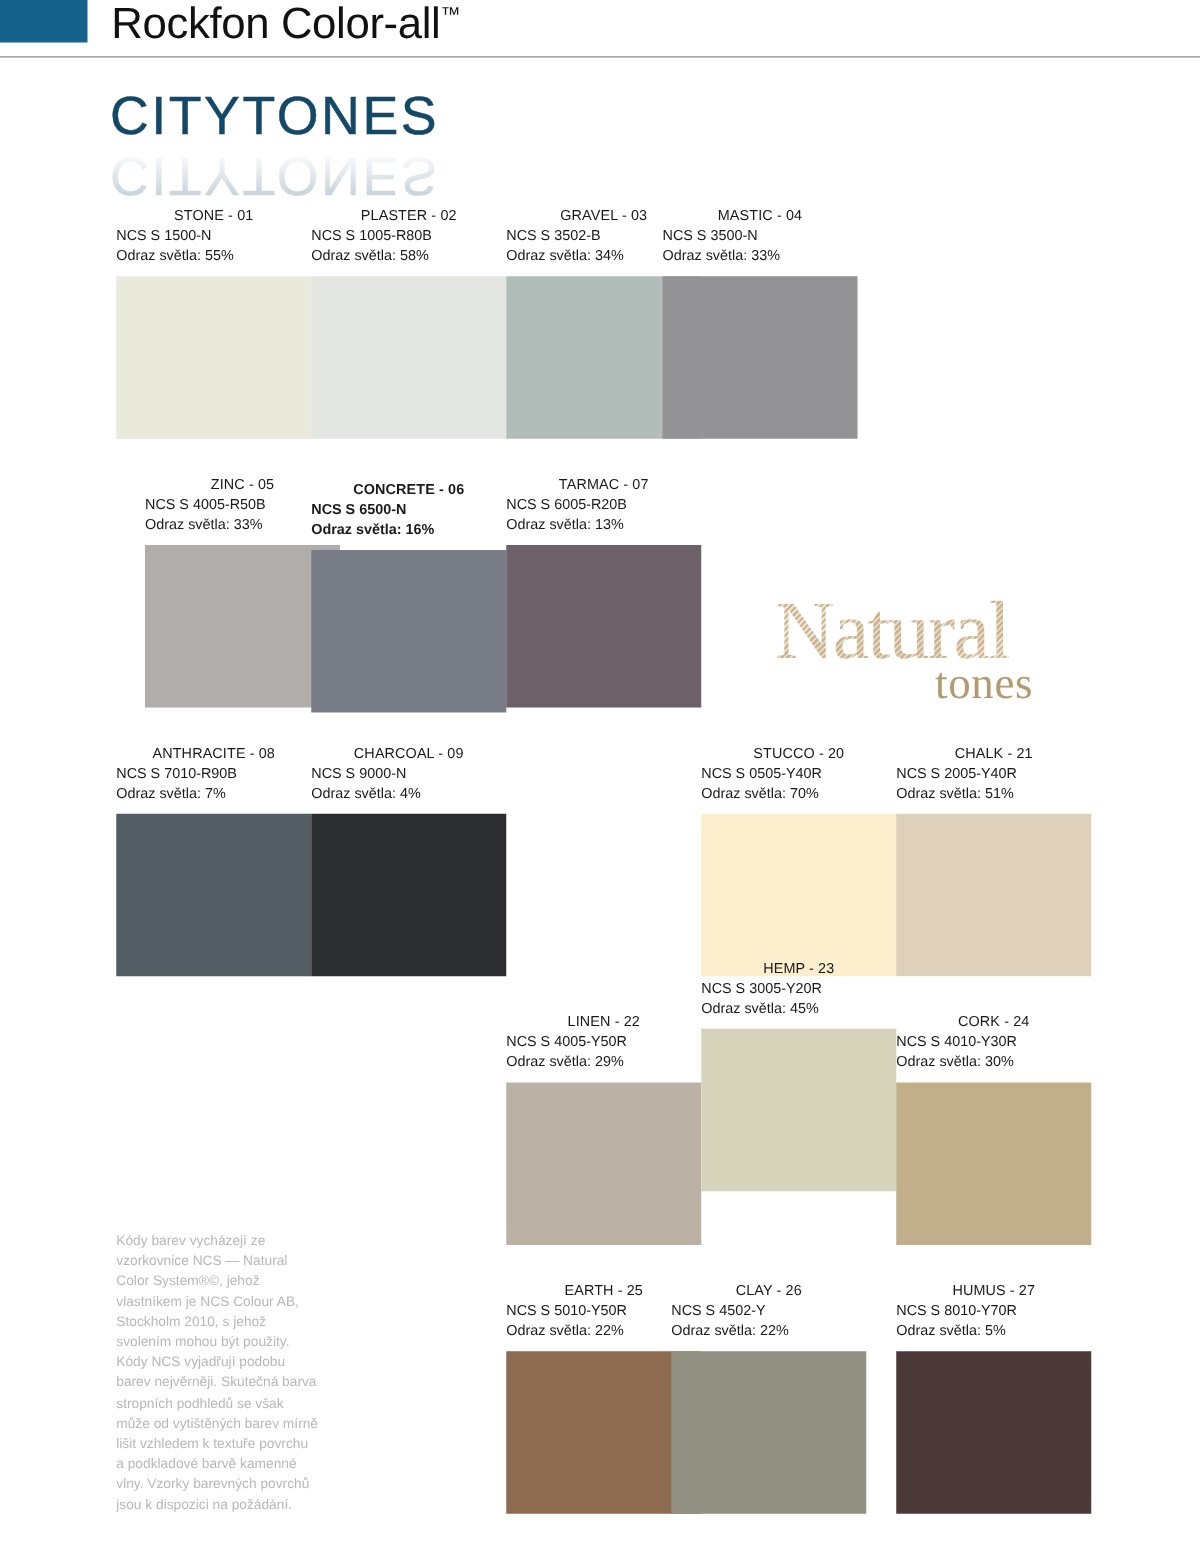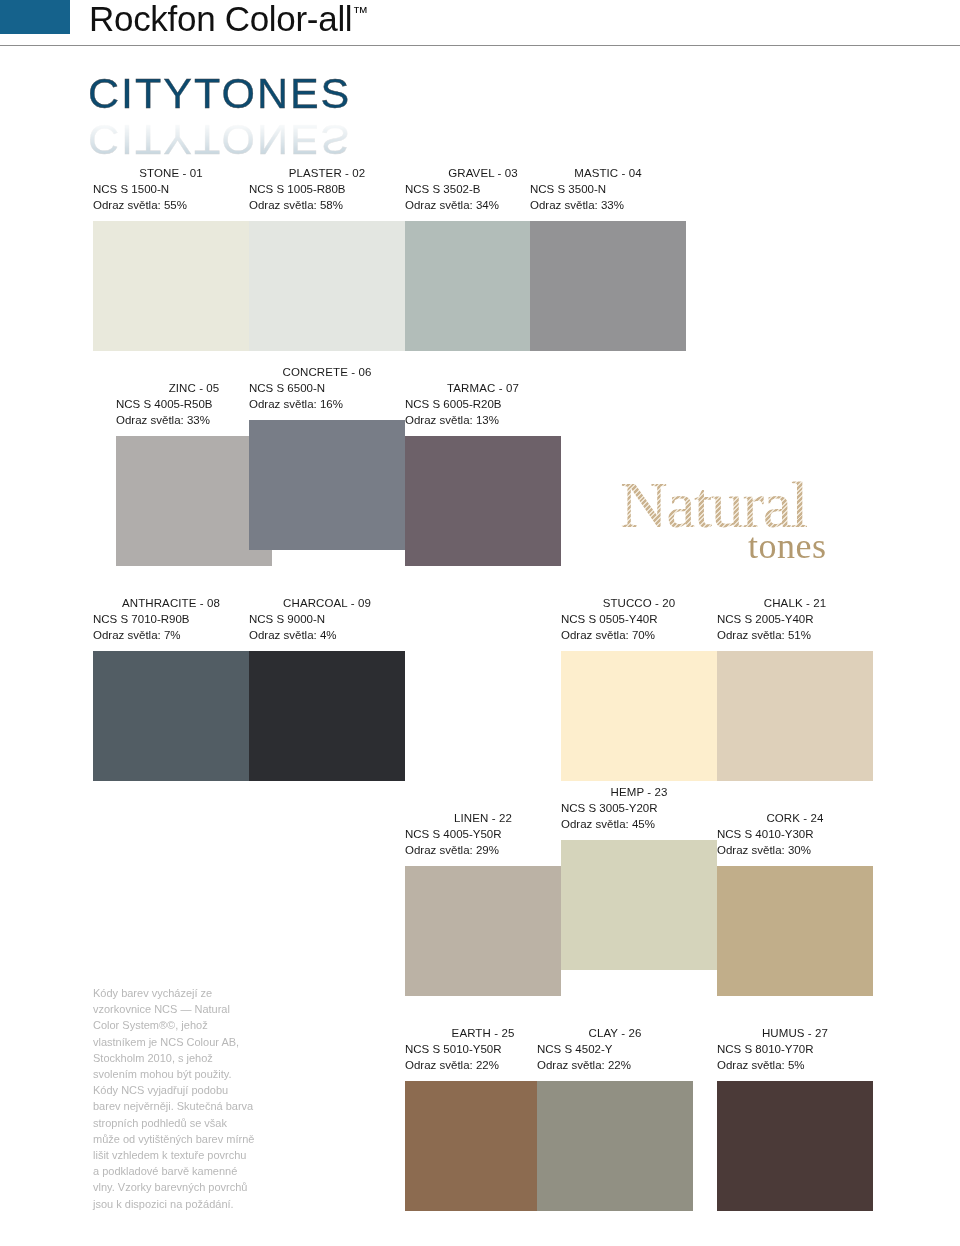--- a/index.html
+++ b/index.html
@@ -197,21 +197,21 @@
       <div class="cell-label">NCS S 3500-N</div>
       <div class="cell-label">Odraz světla: 33%</div>
       <div class="cell-swatch" style="background: rgb(147, 147, 149);"></div>
     </div>
     <div class="cell" style="left: 93px; top: 380px; padding-left: 23px;">
       <div class="cell-label cell-name">ZINC - 05</div>
       <div class="cell-label">NCS S 4005-R50B</div>
       <div class="cell-label">Odraz světla: 33%</div>
       <div class="cell-swatch" style="background: rgb(176, 173, 171);"></div>
     </div>
-    <div class="cell" style="left: 249px; top: 364px;">
+    <div class="cell" style="left: 249px; top: 384px; font-weight: bold;">
       <div class="cell-label cell-name">CONCRETE - 06</div>
       <div class="cell-label">NCS S 6500-N</div>
       <div class="cell-label">Odraz světla: 16%</div>
       <div class="cell-swatch" style="background: rgb(120, 125, 135);"></div>
     </div>
     <div class="cell" style="left: 405px; top: 380px;">
       <div class="cell-label cell-name">TARMAC - 07</div>
       <div class="cell-label">NCS S 6005-R20B</div>
       <div class="cell-label">Odraz světla: 13%</div>
       <div class="cell-swatch" style="background: rgb(109, 97, 105);"></div>
@@ -239,21 +239,21 @@
       <div class="cell-label">NCS S 2005-Y40R</div>
       <div class="cell-label">Odraz světla: 51%</div>
       <div class="cell-swatch" style="background: rgb(222, 208, 186);"></div>
     </div>
     <div class="cell" style="left: 405px; top: 810px;">
       <div class="cell-label cell-name">LINEN - 22</div>
       <div class="cell-label">NCS S 4005-Y50R</div>
       <div class="cell-label">Odraz světla: 29%</div>
       <div class="cell-swatch" style="background: rgb(187, 178, 165);"></div>
     </div>
-    <div class="cell" style="left: 561px; top: 784px;">
+    <div class="cell" style="left: 561px; top: 767px;">
       <div class="cell-label cell-name">HEMP - 23</div>
       <div class="cell-label">NCS S 3005-Y20R</div>
       <div class="cell-label">Odraz světla: 45%</div>
       <div class="cell-swatch" style="background: rgb(213, 212, 187);"></div>
     </div>
     <div class="cell" style="left: 717px; top: 810px;">
       <div class="cell-label cell-name">CORK - 24</div>
       <div class="cell-label">NCS S 4010-Y30R</div>
       <div class="cell-label">Odraz světla: 30%</div>
       <div class="cell-swatch" style="background: rgb(193, 174, 138);"></div>

